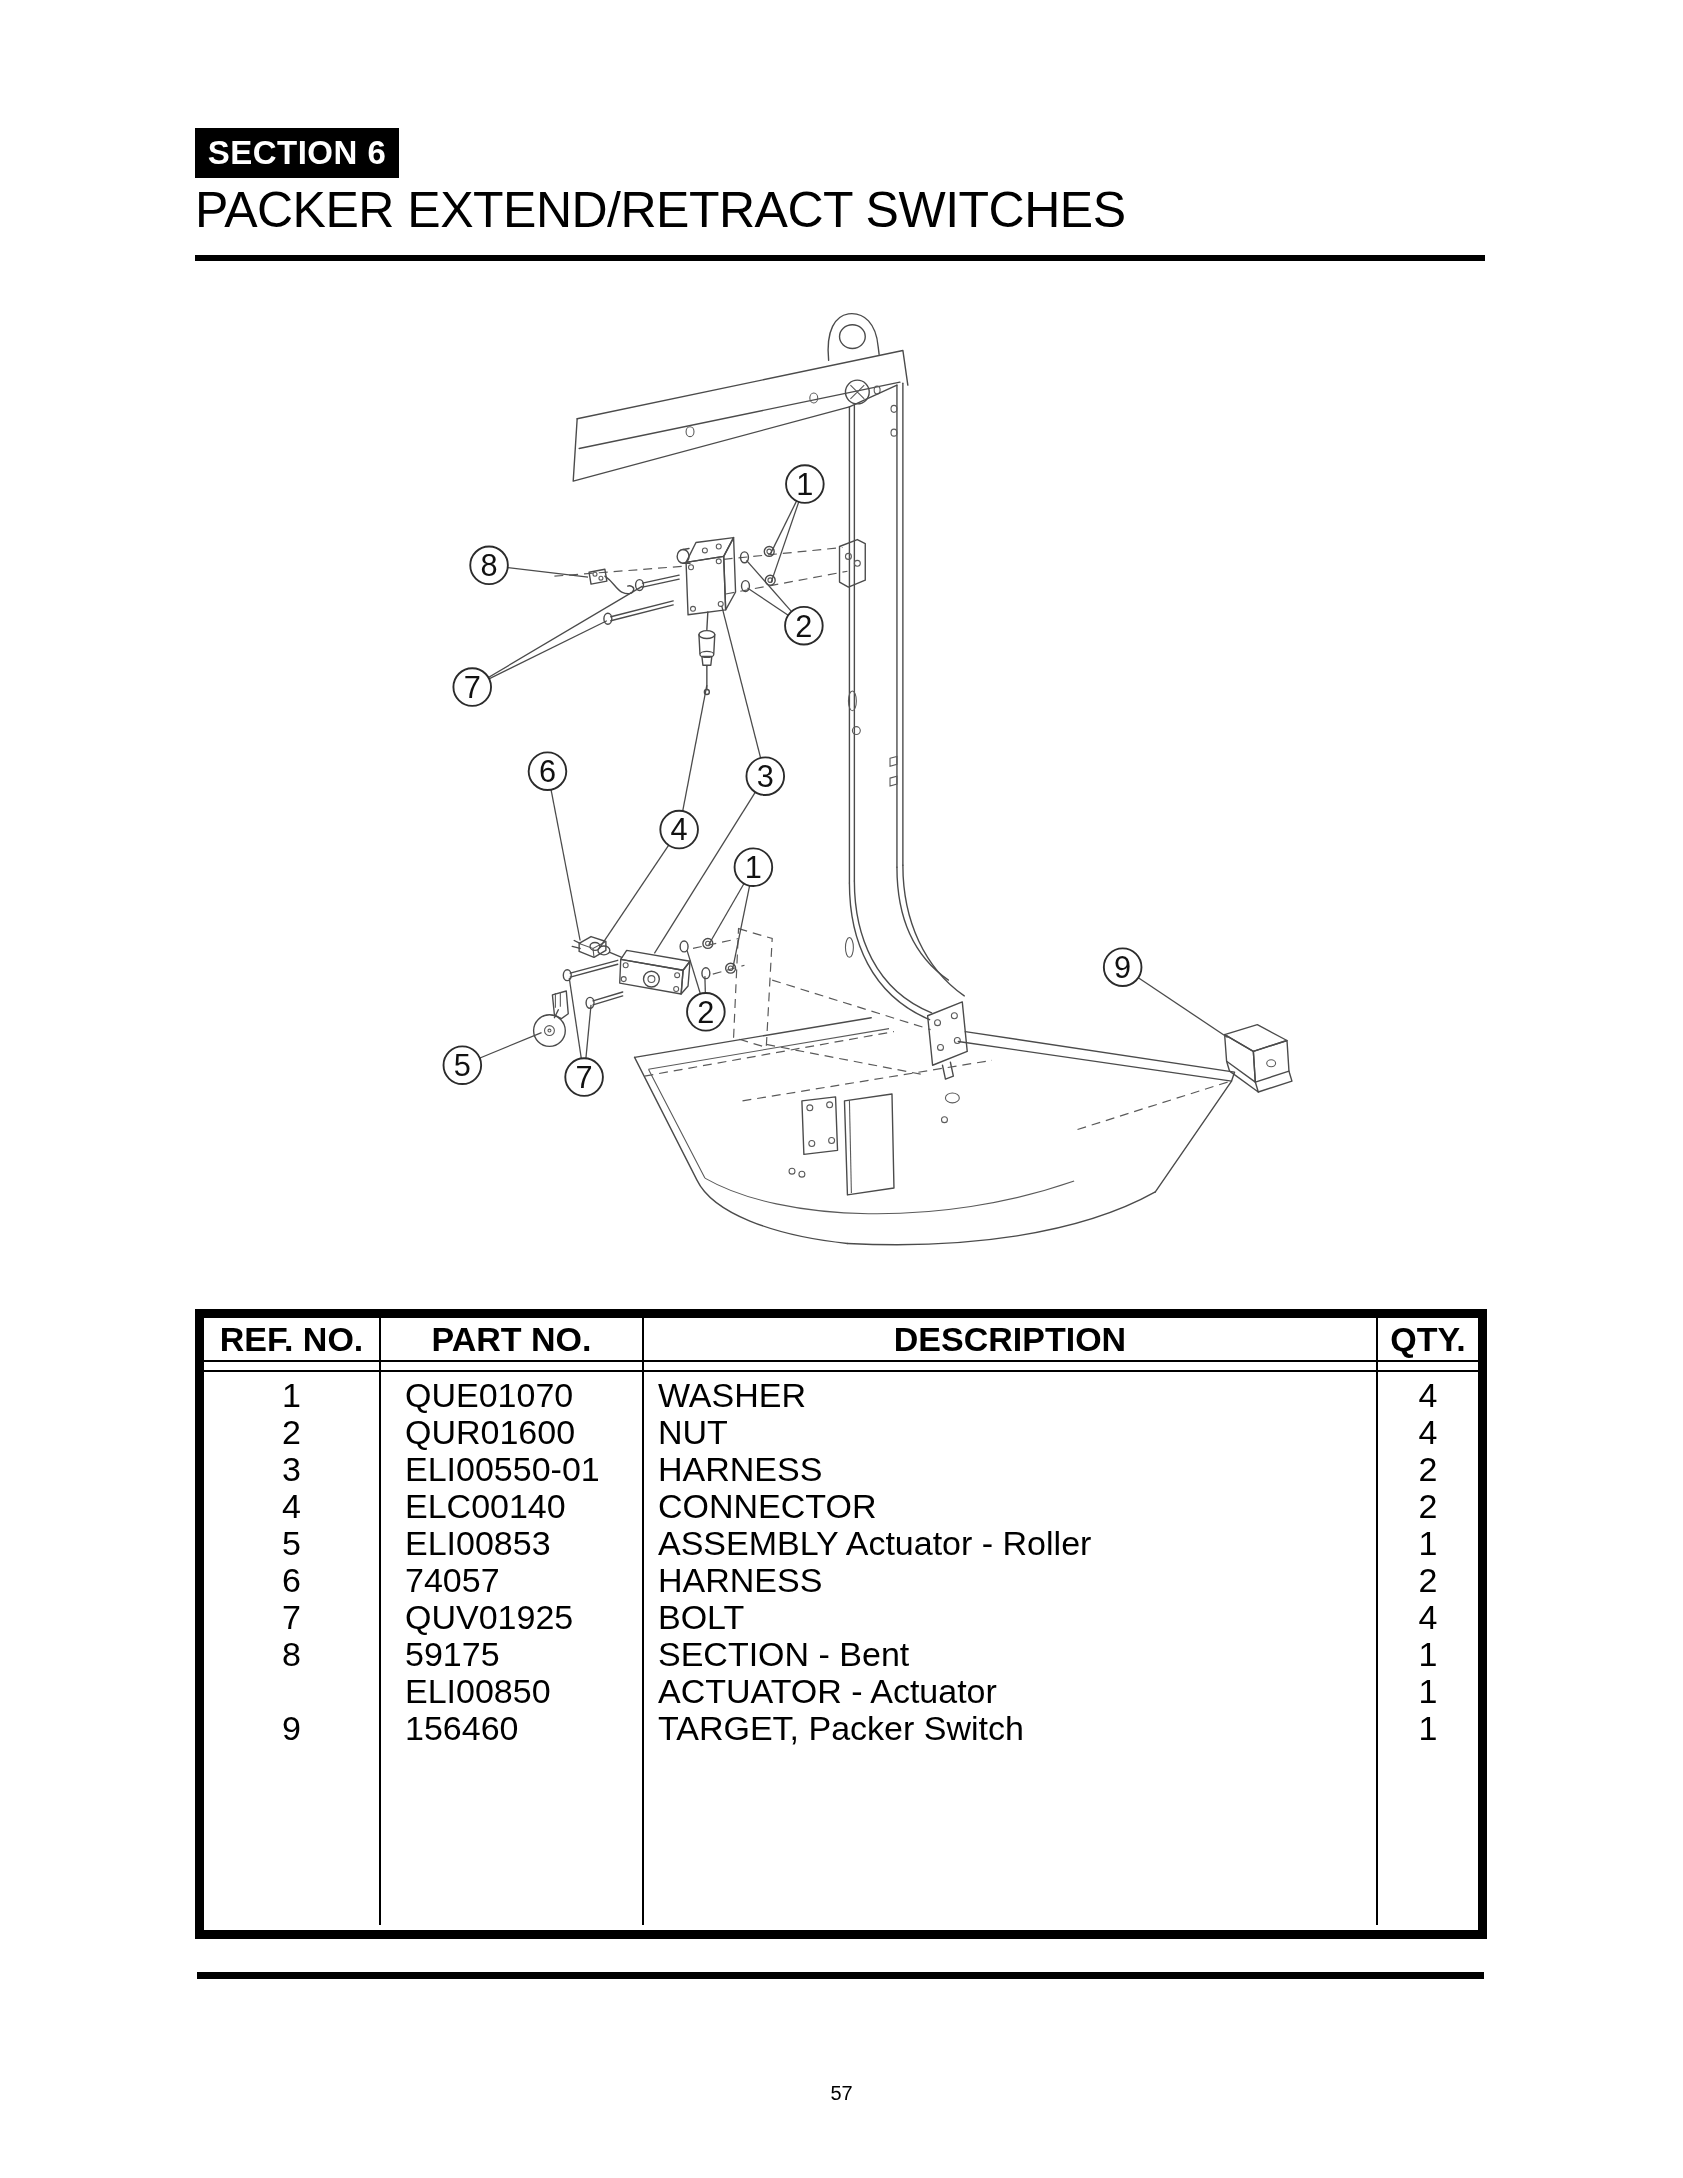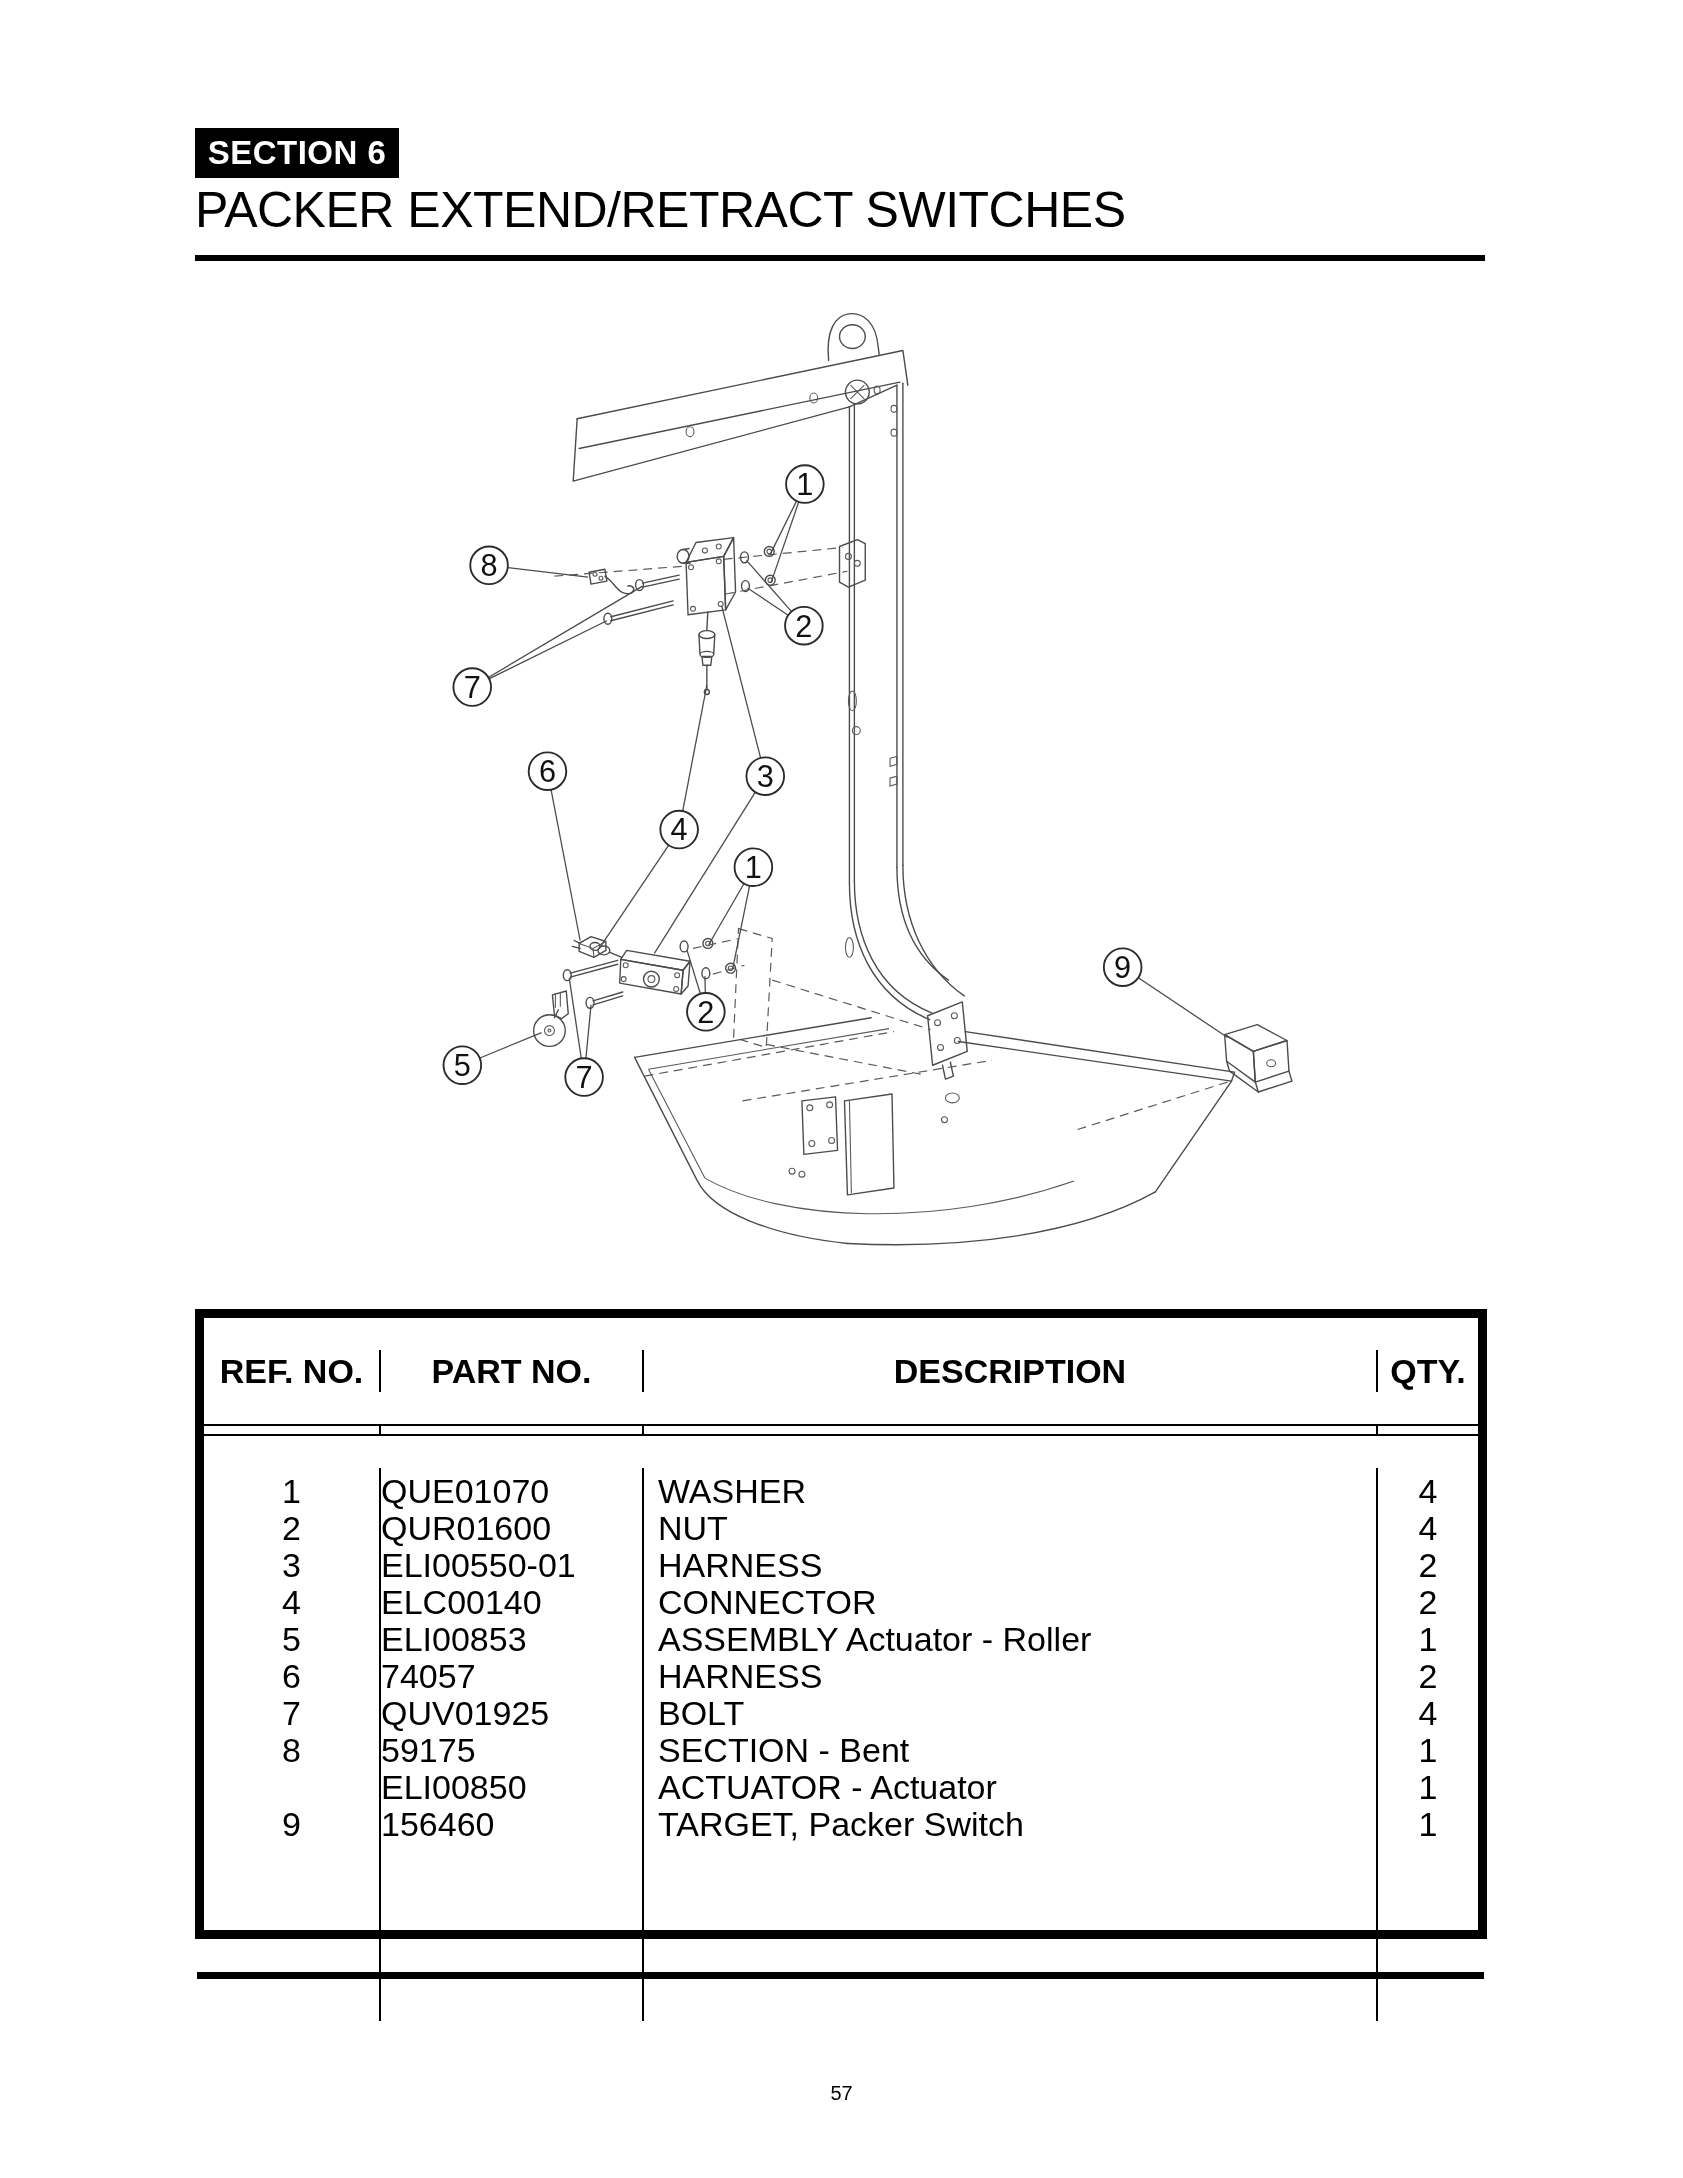--- a/index.html
+++ b/index.html
@@ -20,32 +20,32 @@
   .dthin{fill:none;stroke:#5a5a5a;stroke-width:1.1;}
   .ddash{fill:none;stroke:#5a5a5a;stroke-width:1.2;stroke-dasharray:9 6;}
   .leader{stroke:#4b4b4b;stroke-width:1.3;}
   .callout-circle{fill:#ffffff;stroke:#2b2b2b;stroke-width:1.9;}
   .callout-num{fill:#111;font-family:"Liberation Sans",sans-serif;font-size:31px;
       text-anchor:middle;}
 
   
   #parts-table{position:absolute;left:195px;top:1309px;width:1292px;height:630px;
       border:9px solid #000;box-sizing:border-box;background:#fff;}
-  .tgrid{display:grid;grid-template-columns:175px 263px 734px 102px;margin-top:32px;}
+  .tgrid{display:grid;grid-template-columns:175px 263px 734px 102px;}
   .tcell{box-sizing:border-box;}
   .cdiv{border-left:2px solid #000;}
   #thead-row{height:42px;}
   #thead-row .tcell{display:flex;align-items:center;justify-content:center;
       font-weight:bold;font-size:34px;}
   #double-line{height:8px;border-top:2px solid #000;border-bottom:2px solid #000;}
   #double-line .tcell{height:100%;}
   #tbody-row{height:553px;}
   #tbody-row .tcell{padding-top:5px;font-size:34px;line-height:37px;}
   .col-ref{text-align:center;}
-  .col-part{padding-left:0;}
+  .col-part{padding-left:24px;}
   .col-desc{padding-left:14px;}
   .col-qty{text-align:center;}
 
   
   #bottom-rule{position:absolute;left:197px;top:1972px;width:1287px;height:7px;background:#000;}
   #page-number{position:absolute;left:0;top:2082px;width:1683px;text-align:center;font-size:20px;}
 </style>
 </head>
 <body>
 

